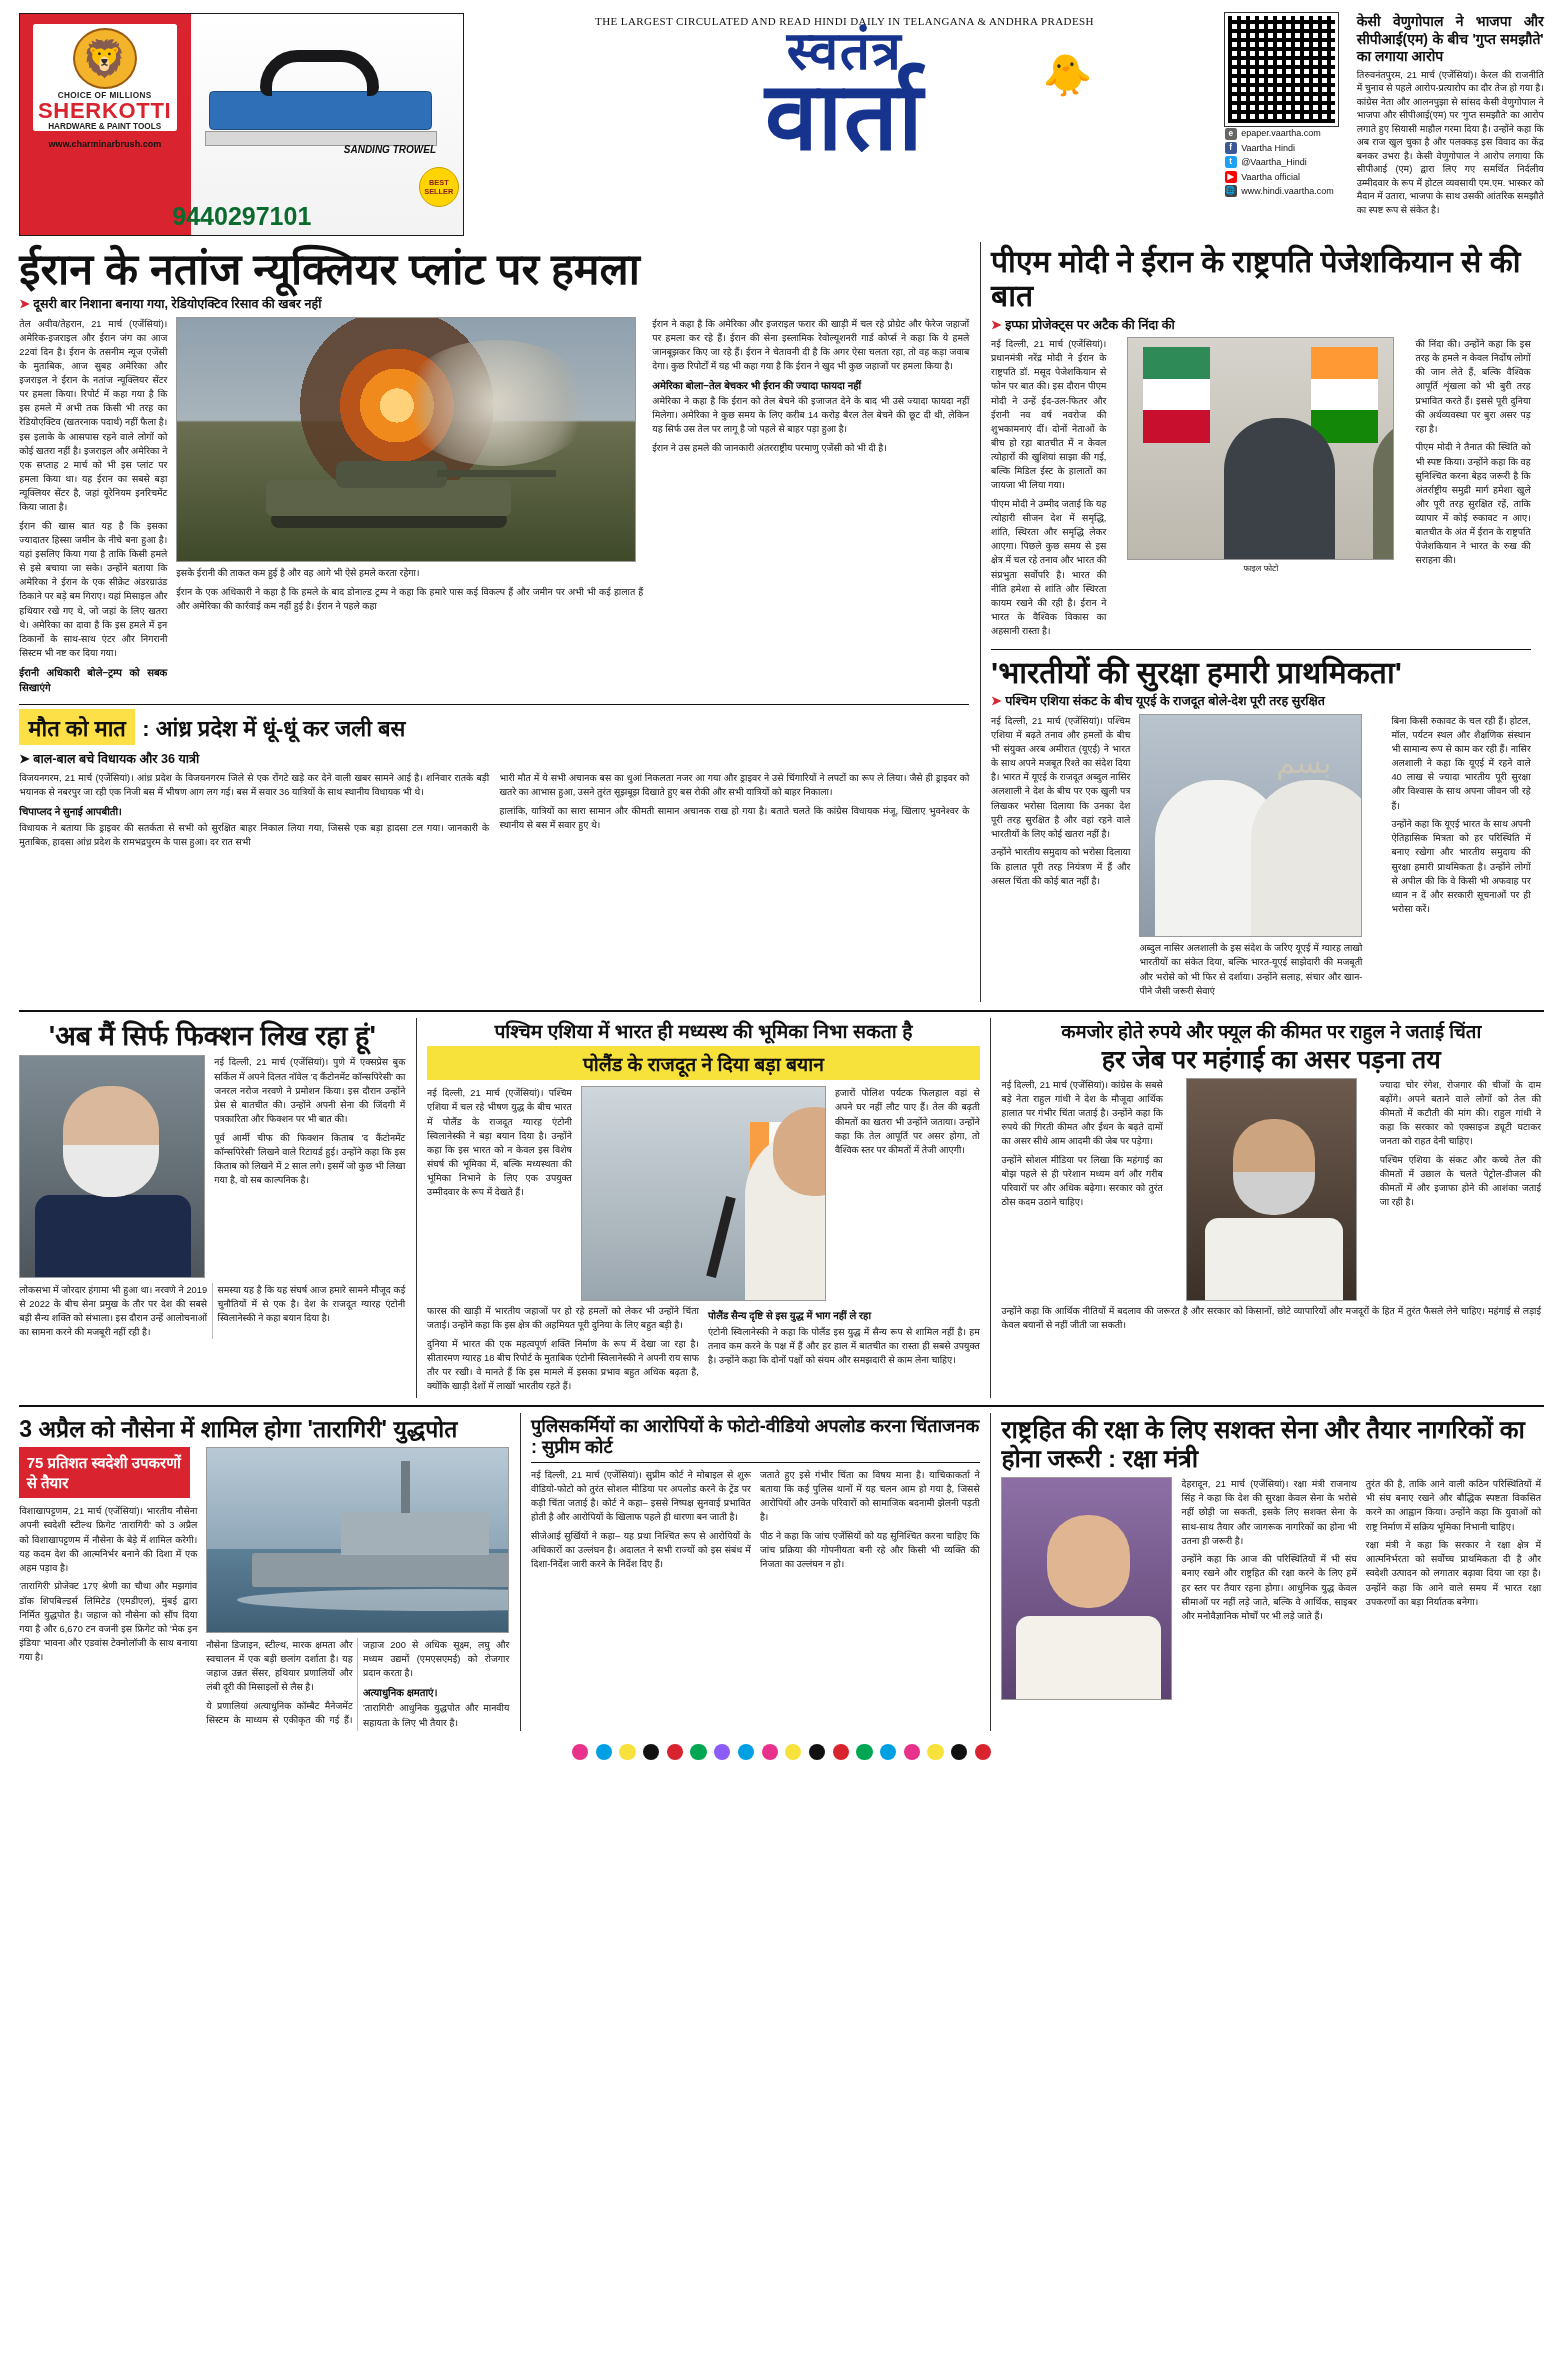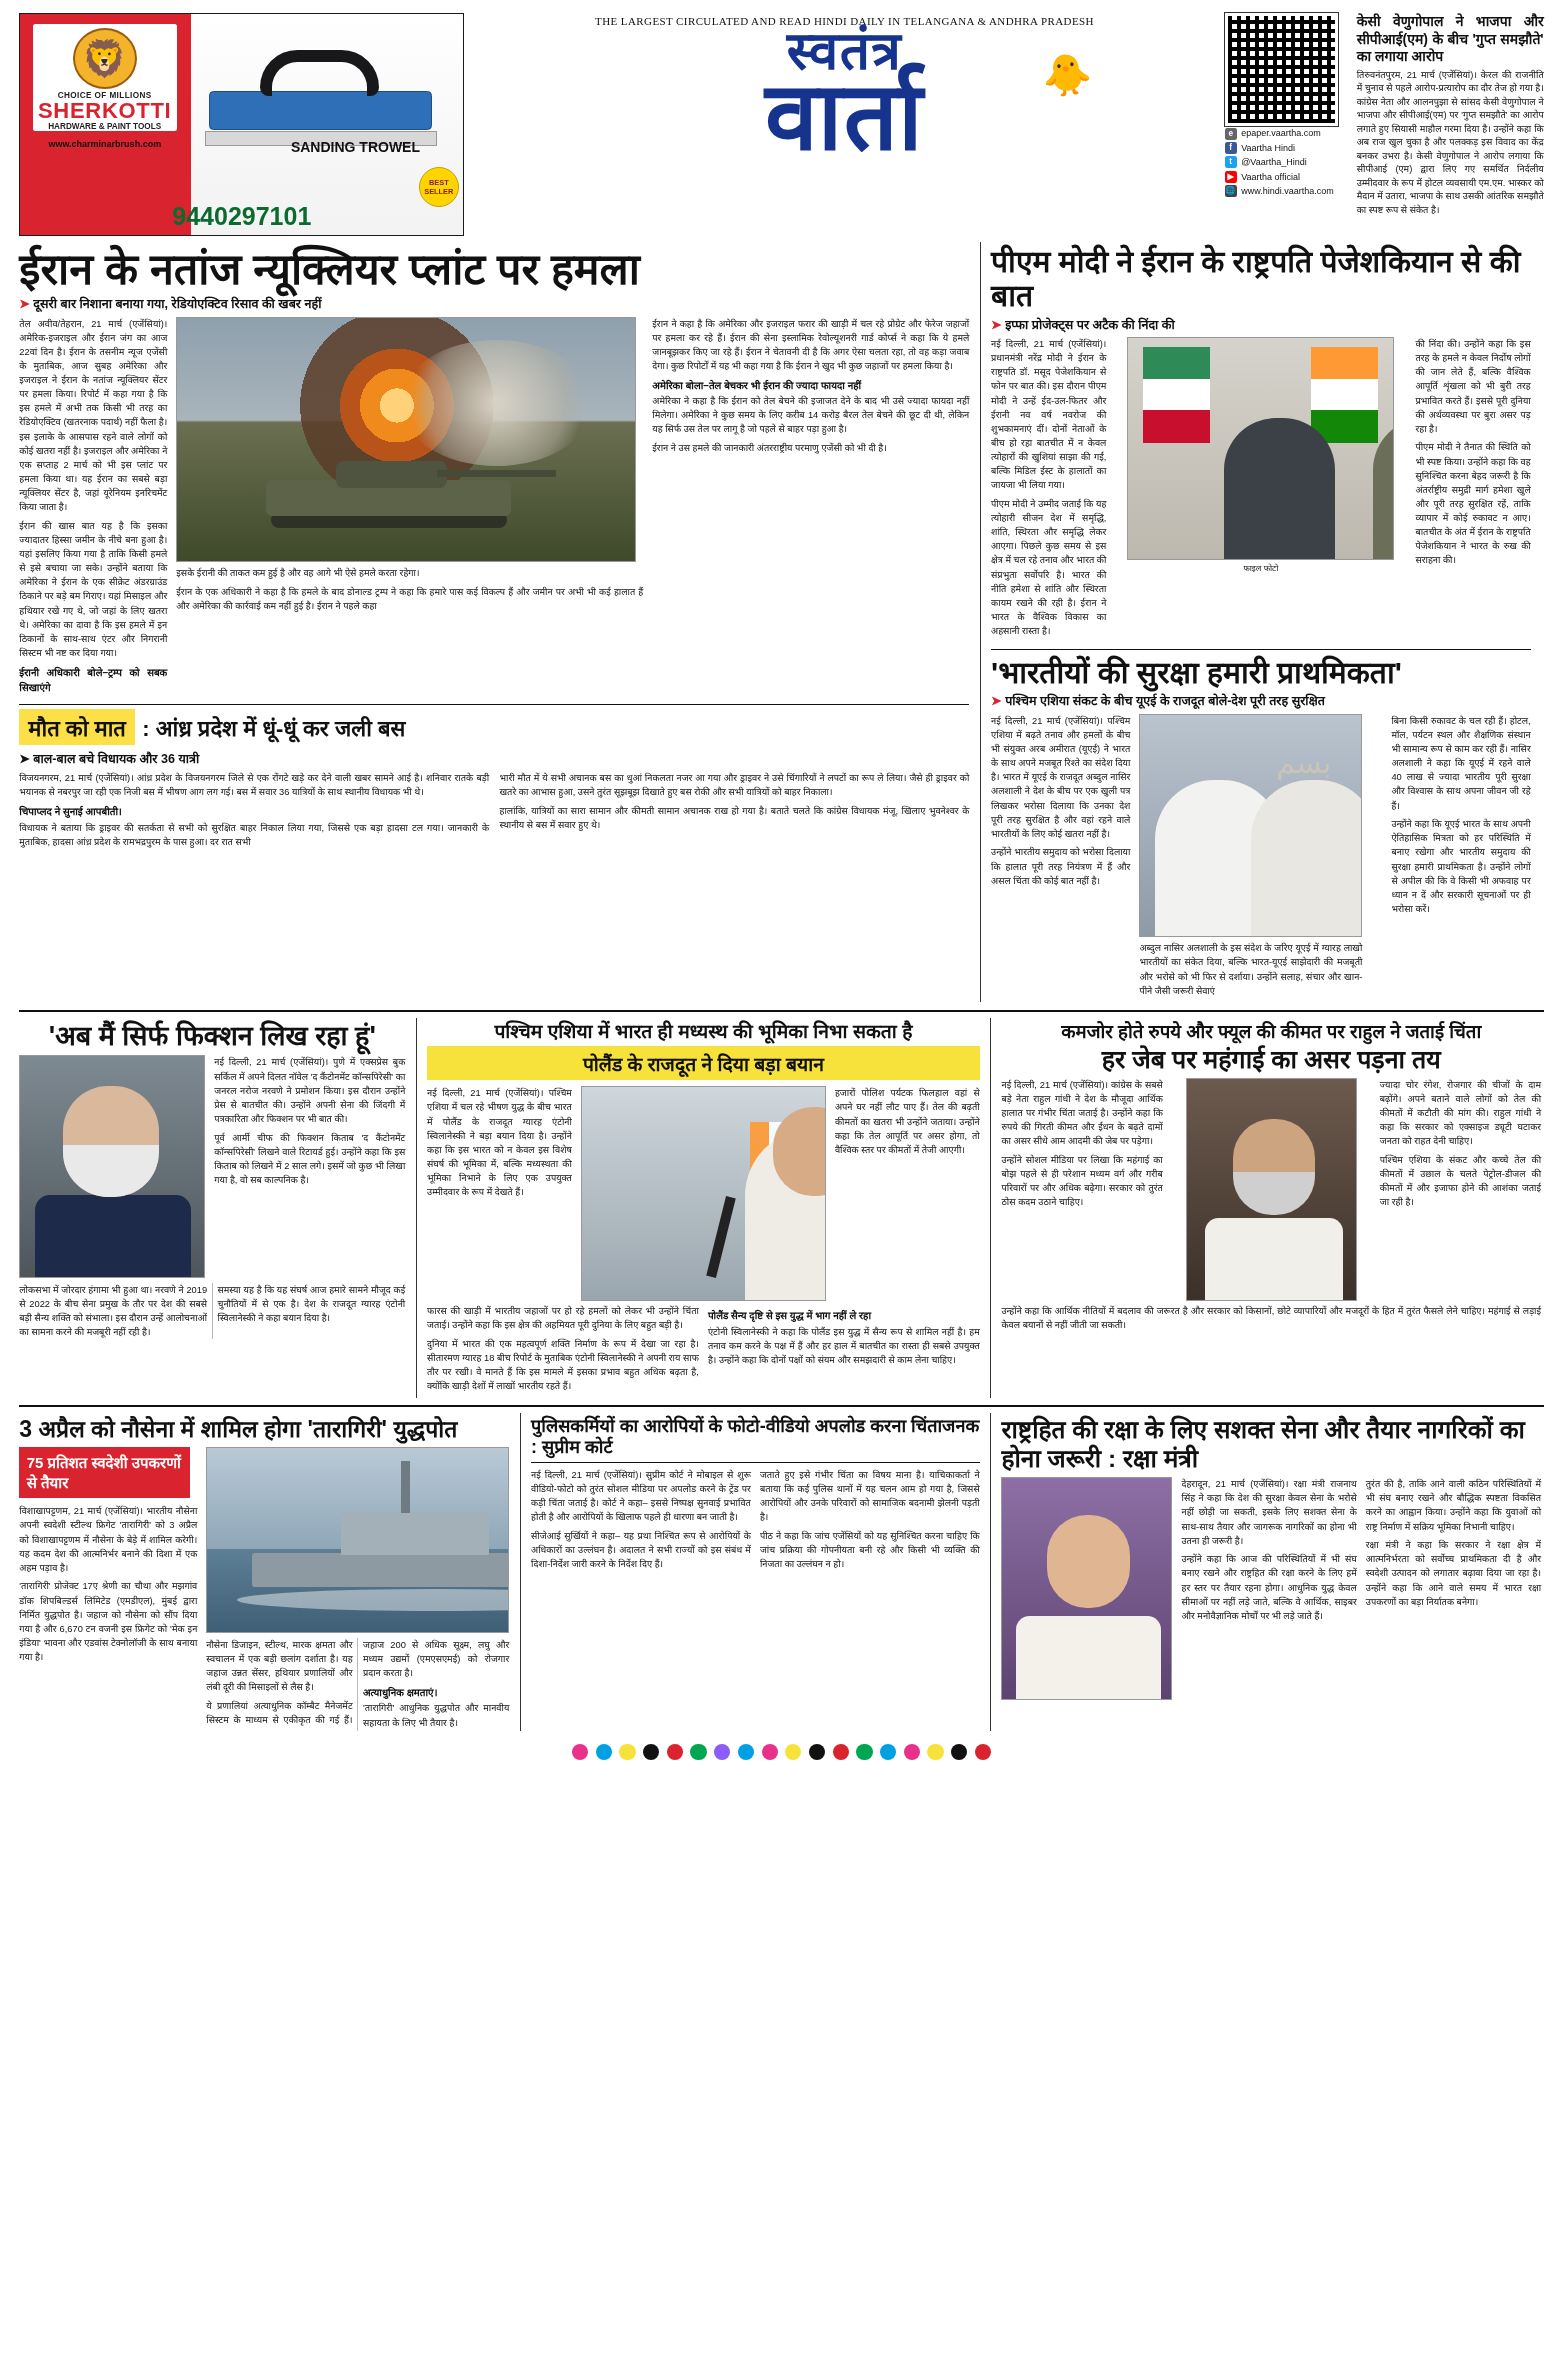--- a/index.html
+++ b/index.html
@@ -30,21 +30,21 @@
   .ad-sub { font-size:8.2px; color:#222; font-weight:bold; }
   .ad-url { position:absolute; left:4.5px; top:125px; width:160px; text-align:center; font-size:9px; color:#111; font-weight:bold;}
   .ad-phone { position:absolute; left:0; bottom:4.5px; width:100%; text-align:center;
      font-size:25px; font-weight:bold; color:#0b6b2e; }
   .ad-tool { position:absolute; right:16.3px; top:25px; width:245px; height:111px; }
   .tool-body { position:absolute; left:7.4px; top:52px; width:223px; height:39px; background:#2f6fb7; border-radius:4.5px;
      border:1.5px solid #1d4d84;}
   .tool-grip { position:absolute; left:58px; top:10.4px; width:119px; height:40px; border:12px solid #18181a;
      border-radius:45px 45px 10.4px 10.4px; border-bottom:none; height:46px;}
   .tool-pad { position:absolute; left:3px; top:92px; width:232px; height:15px; background:#d8d8d8; border:1.5px solid #9a9a9a;}
-  .tool-label { position:absolute; right:27px; bottom:-4.5px; font-size:14px; font-weight:bold; color:#111;}
+  .tool-label { position:absolute; right:11px; bottom:-4.5px; font-size:10px; font-weight:bold; color:#111;font-style:italic;}
   .best-seal { position:absolute; right:4.5px; bottom:28px; width:40px; height:40px; border-radius:50%;
      background:#ffd400; border:1.5px solid #c99e00; font-size:7.4px; font-weight:bold; display:flex; align-items:center;
      justify-content:center; text-align:center; color:#8a1c1c;}
 
   .title-wrap { flex:1; text-align:center; padding-top:1.5px; position:relative; }
   .tagline { font-family:"Liberation Serif", serif; font-size:11px; letter-spacing:0.4px; color:#111; font-variant:small-caps; }
   .logo-line1 { font-family:"Liberation Serif", serif; font-weight:bold; font-size:53px; color:#16338e; line-height:.92; letter-spacing:1.5px;}
   .logo-line2 { font-family:"Liberation Serif", serif; font-weight:bold; font-size:95px; color:#16338e; line-height:.88; letter-spacing:1.5px;}
   .bird { position:absolute; right:126px; top:39px; font-size:40px; color:#2f6fb7; transform:rotate(-8deg); }
 

